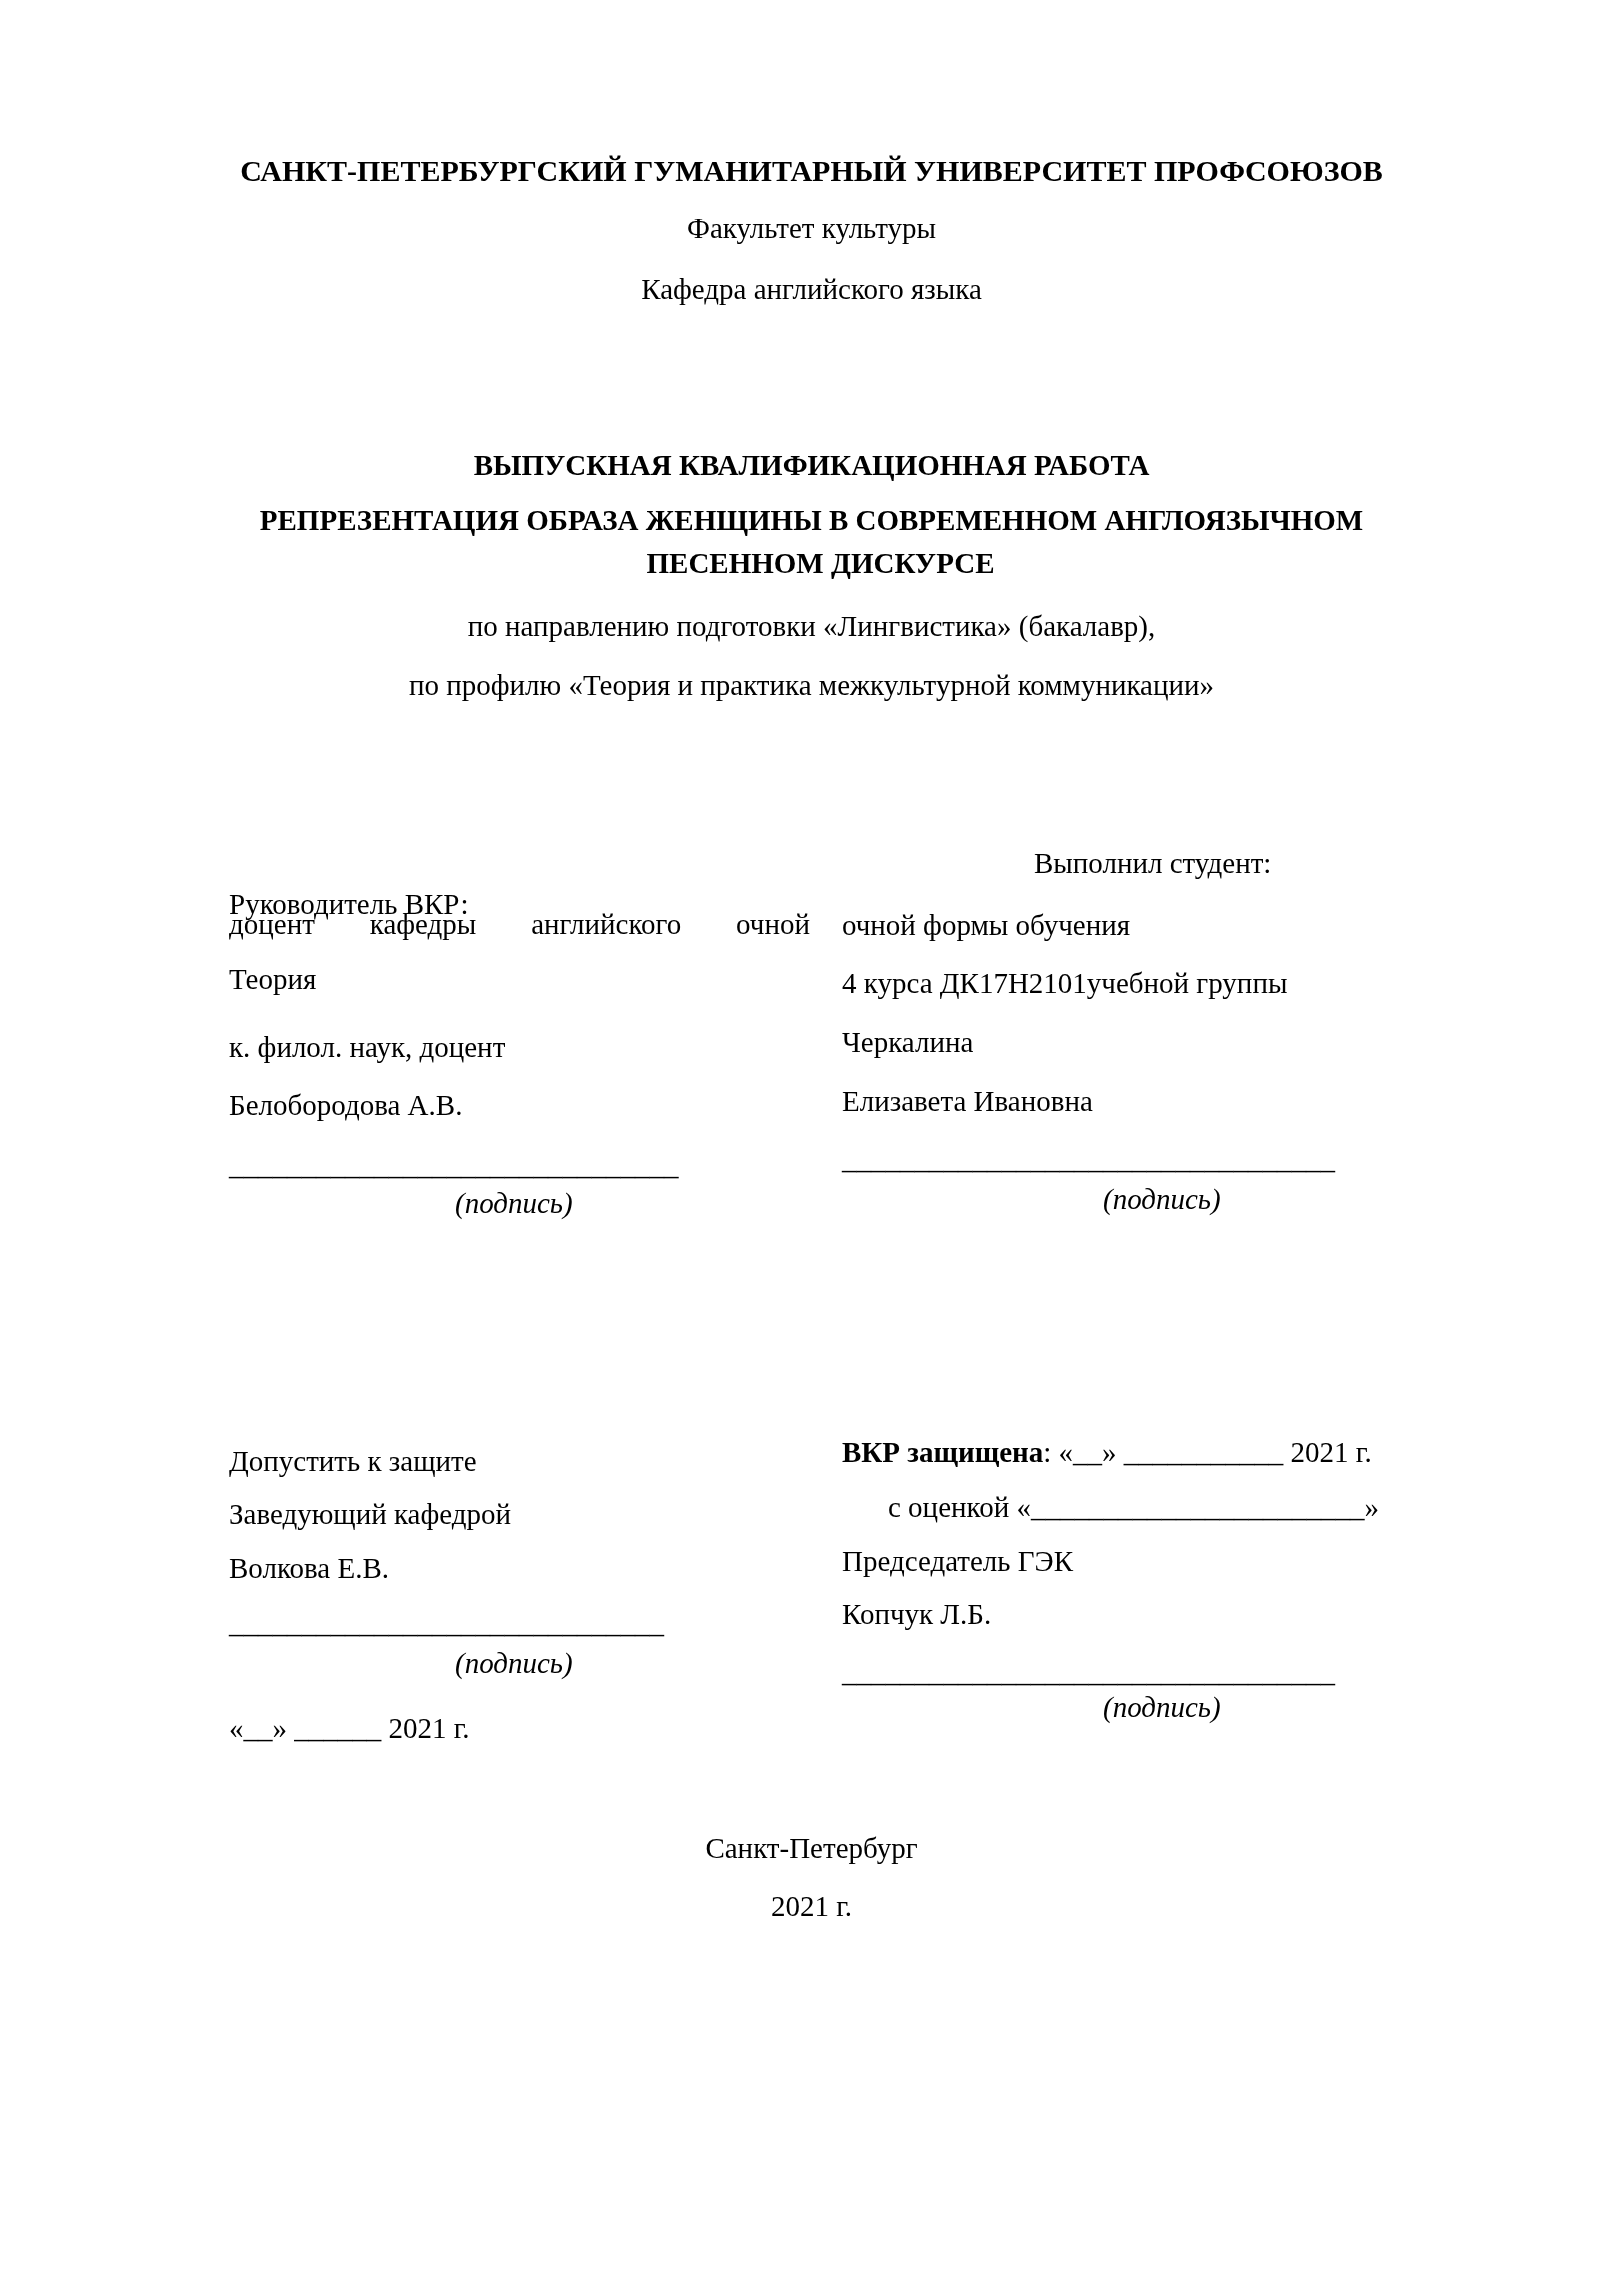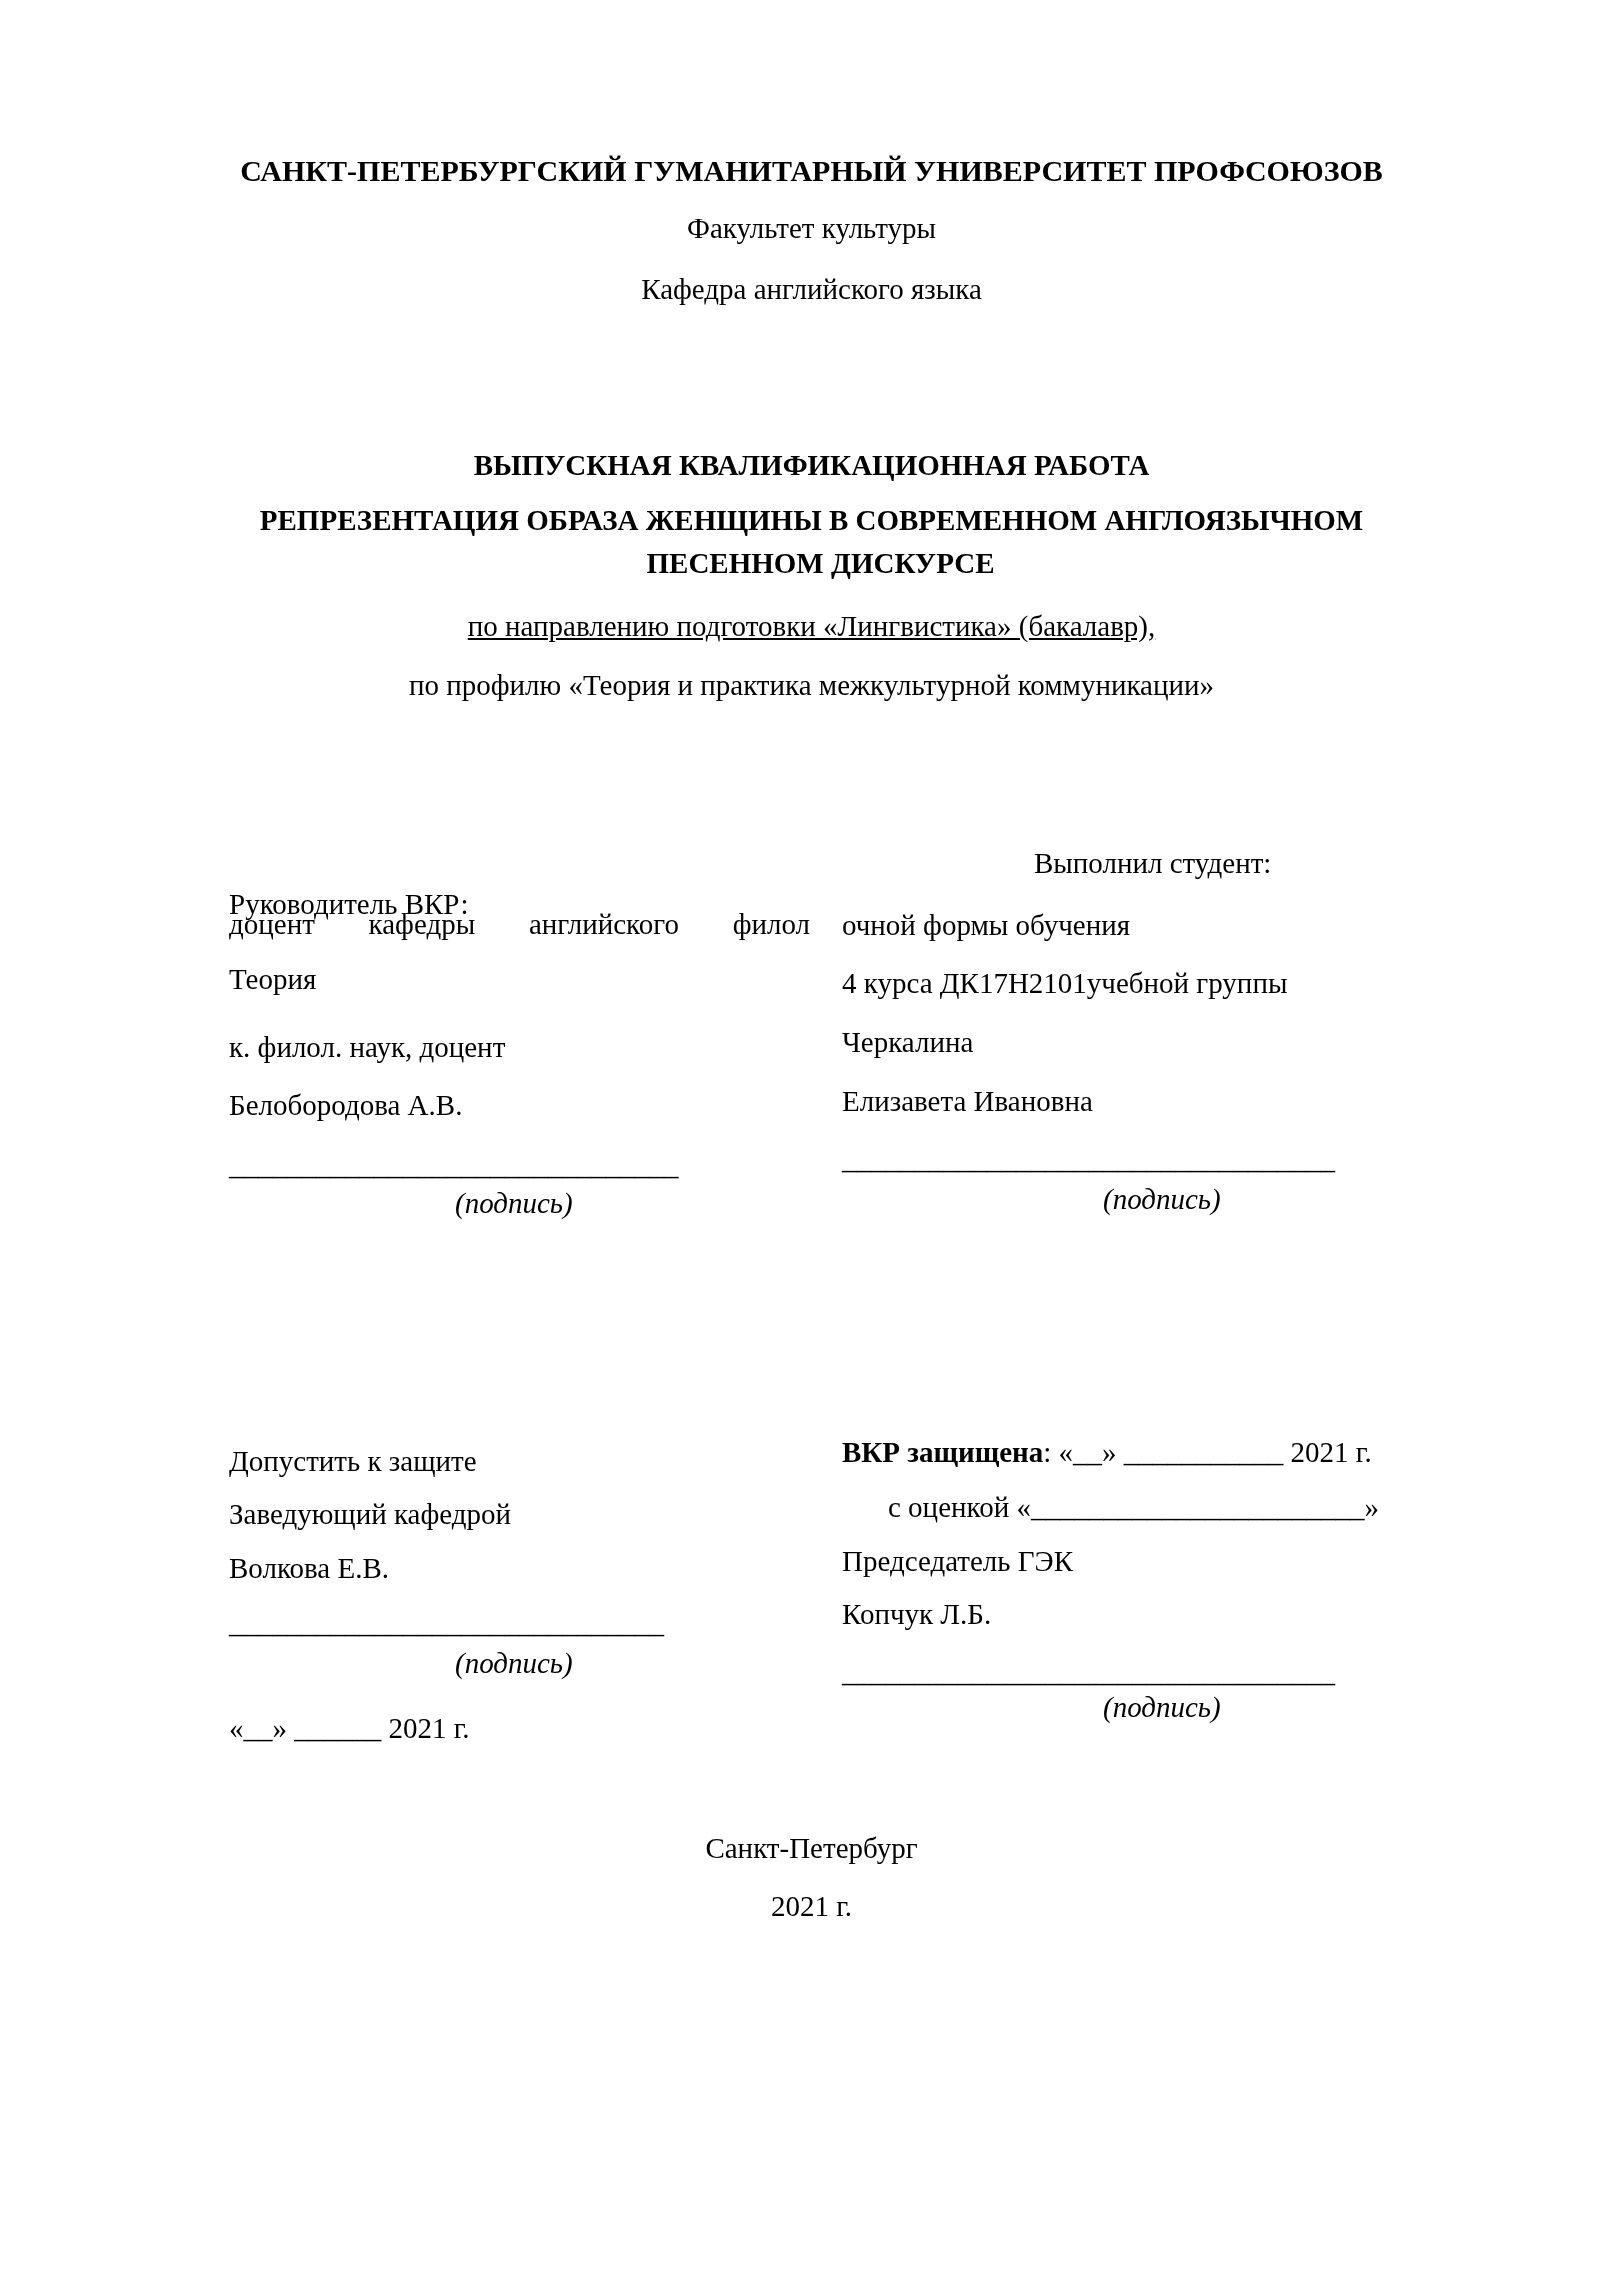--- a/index.html
+++ b/index.html
@@ -17,30 +17,30 @@
 </head>
 <body>
 
 <div class="abs center bold" style="top:156px; font-size:30px;">САНКТ-ПЕТЕРБУРГСКИЙ ГУМАНИТАРНЫЙ УНИВЕРСИТЕТ ПРОФСОЮЗОВ</div>
 <div class="abs center" style="top:214px;">Факультет культуры</div>
 <div class="abs center" style="top:275px;">Кафедра английского языка</div>
 
 <div class="abs center bold" style="top:451px;">ВЫПУСКНАЯ КВАЛИФИКАЦИОННАЯ РАБОТА</div>
 <div class="abs center bold" style="top:506px;">РЕПРЕЗЕНТАЦИЯ ОБРАЗА ЖЕНЩИНЫ В СОВРЕМЕННОМ АНГЛОЯЗЫЧНОМ</div>
 <div class="abs center bold" style="top:549px;margin-left:9px;">ПЕСЕННОМ ДИСКУРСЕ</div>
-<div class="abs center" style="top:612px;text-decoration:underline;">по направлению подготовки «Лингвистика» (бакалавр),</div>
+<div class="abs center" style="top:612px;">по направлению подготовки «Лингвистика» (бакалавр),</div>
 <div class="abs center" style="top:671px;">по профилю «Теория и практика межкультурной коммуникации»</div>
 
 <div>
   <div class="abs" style="left:229px; top:890px;">Руководитель ВКР:</div>
   <div class="abs justify-line" style="left:229px; top:910px; width:581px;">
     <span>доцент</span>
     <span>кафедры</span>
     <span>английского</span>
-    <span>филол</span>
+    <span>очной</span>
   </div>
   <div class="abs" style="left:229px; top:965px;">Теория</div>
   <div class="abs" style="left:229px; top:1033px;">к. филол. наук, доцент</div>
   <div class="abs" style="left:229px; top:1091px;">Белобородова А.В.</div>
   <div class="abs" style="left:229px; top:1151px;">_______________________________</div>
   <div class="abs ital" style="left:455px; top:1189px;">(подпись)</div>
 </div>
 
 <div>
   <div class="abs" style="left:1034px; top:849px;">Выполнил студент:</div>

